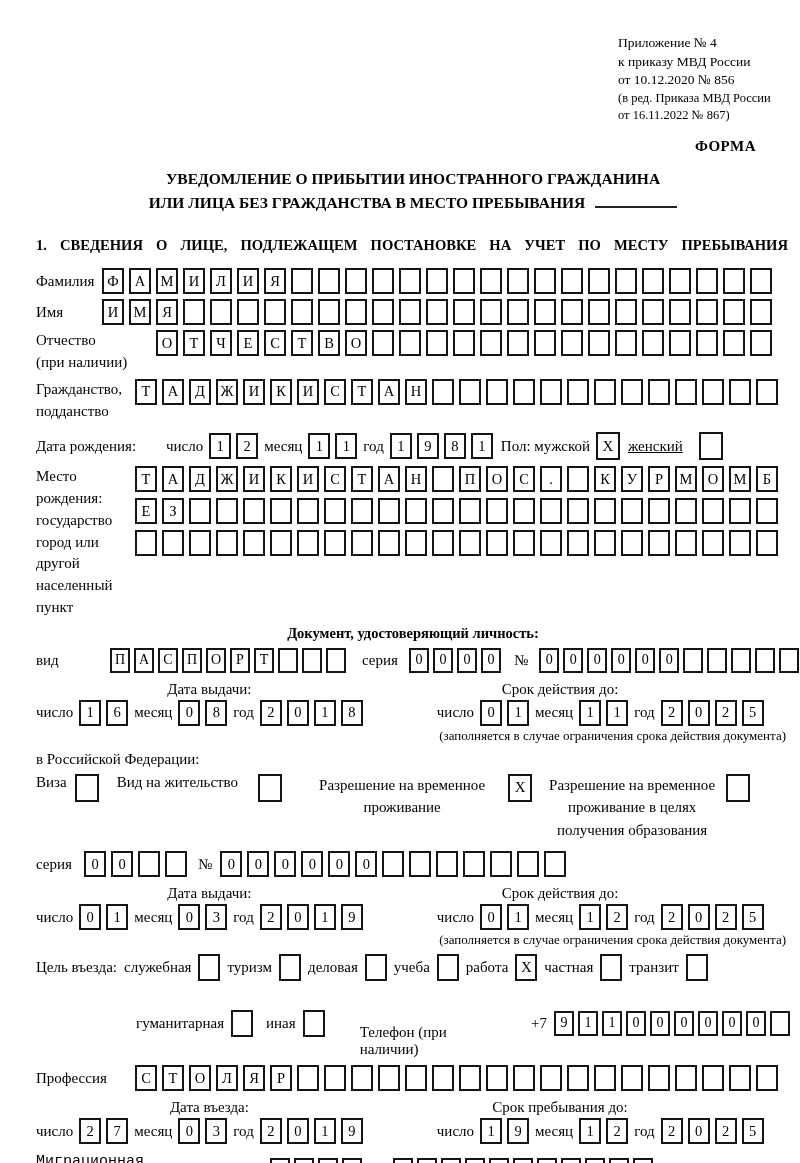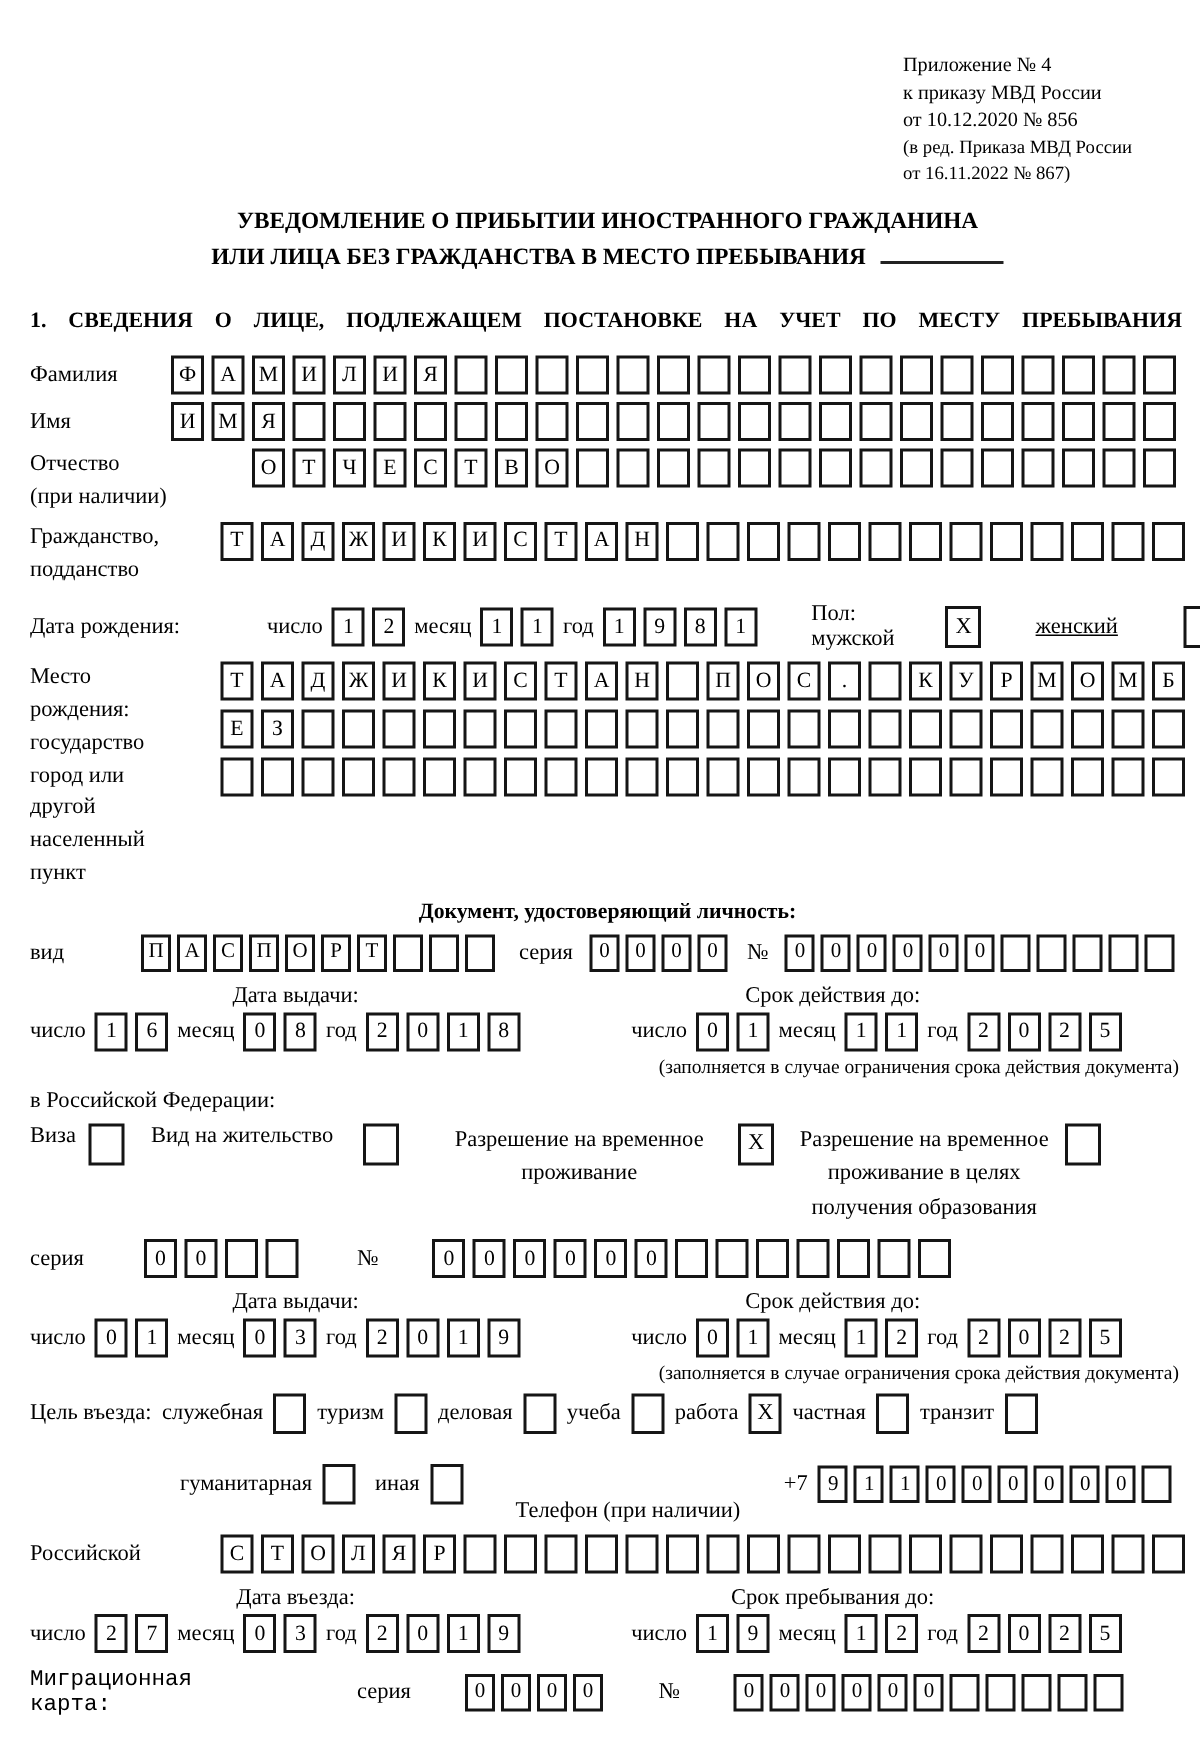--- a/index.html
+++ b/index.html
@@ -1,28 +1,28 @@
 <!DOCTYPE html>
 <html lang="ru"><head>
 <meta charset="utf-8">
 <style>
   html,body{margin:0;padding:0;background:#fff;}
   body{width:800px;height:1163px;overflow:hidden;color:#000;
        font-family:"Liberation Serif","DejaVu Serif",serif;font-size:15px;}
-  .page{box-sizing:border-box;width:800px;height:1163px;padding:34px 10px 0 20px;position:relative;}
+  .page{box-sizing:border-box;width:800px;height:1163px;padding:34px 10px 0 36px;position:relative;}
   
   .hdr{margin-left:582px;font-size:13.5px;line-height:1.38;}
   .hdr .small{font-size:12.5px;}
   .forma{text-align:right;margin:14px 34px 0 0;font-weight:bold;font-size:15px;letter-spacing:.5px;}
   
   .title{text-align:center;font-weight:bold;font-size:15.5px;line-height:1.55;margin-top:12px;}
   .blank-line{display:inline-block;width:82px;border-bottom:2px solid #222;height:12px;margin-left:10px;}
   .sec-head{font-weight:bold;font-size:14.6px;margin:22px 0 14px 0;text-align:justify;text-align-last:justify;padding-right:2px;}
   
-  .frow{display:flex;align-items:center;margin-bottom:5px;gap:28px;}
+  .frow{display:flex;align-items:center;margin-bottom:5px;}
   .frow.top{align-items:flex-start;}
   .lbl{flex:none;}
   .pre{white-space:pre-line;line-height:1.45;}
   .cells{display:flex;gap:5px;flex:none;}
   .cell{box-sizing:border-box;flex:none;width:22px;height:26px;border:2px solid #151515;
         display:flex;align-items:center;justify-content:center;font-size:14.5px;background:#fff;}
   .sm{gap:4px;} .sm .cell{width:20px;height:25px;font-size:14px;}
   .vgap{display:flex;flex-direction:column;gap:6px;}
   .cbox{box-sizing:border-box;flex:none;width:24px;height:28px;border:2px solid #151515;
         display:flex;align-items:center;justify-content:center;font-size:15px;background:#fff;}
@@ -47,20 +47,21 @@
 
 <div class="page">
 
   <div class="hdr">
     <div>Приложение № 4</div>
     <div>к приказу МВД России</div>
     <div>от 10.12.2020 № 856</div>
     <div class="small">(в ред. Приказа МВД России</div>
     <div class="small">от 16.11.2022 № 867)</div>
   </div>
+  <div class="forma">ФОРМА</div>
 
   <div class="title">
     <div>УВЕДОМЛЕНИЕ О ПРИБЫТИИ ИНОСТРАННОГО ГРАЖДАНИНА</div>
     <div><span>ИЛИ ЛИЦА БЕЗ ГРАЖДАНСТВА В МЕСТО ПРЕБЫВАНИЯ</span><span class="blank-line"></span></div>
   </div>
 
   <div class="sec-head">1. СВЕДЕНИЯ О ЛИЦЕ, ПОДЛЕЖАЩЕМ ПОСТАНОВКЕ НА УЧЕТ ПО МЕСТУ ПРЕБЫВАНИЯ</div>
 
   <div class="frow">
     <span class="lbl" style="width:66px;">Фамилия</span>
@@ -507,21 +508,21 @@
         <span class="cell">0</span>
         <span class="cell">0</span>
         <span class="cell">0</span>
         <span class="cell">0</span>
         <span class="cell">0</span>
         <span class="cell"></span>
       </span>
   </div>
 
   <div class="frow">
-    <span class="lbl" style="width:99px;">Российской</span>
+    <span class="lbl" style="width:99px;">Профессия</span>
     <span class="cells">
         <span class="cell">С</span>
         <span class="cell">Т</span>
         <span class="cell">О</span>
         <span class="cell">Л</span>
         <span class="cell">Я</span>
         <span class="cell">Р</span>
         <span class="cell"></span>
         <span class="cell"></span>
         <span class="cell"></span>

